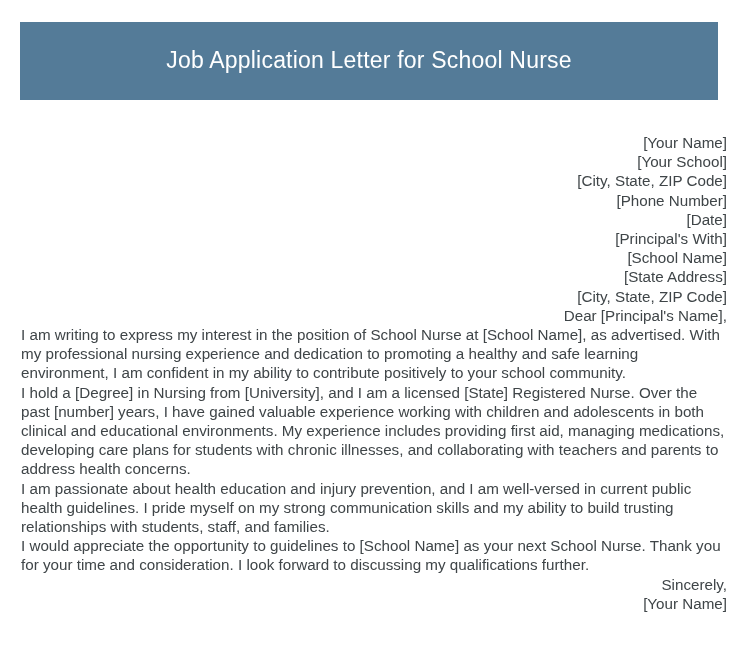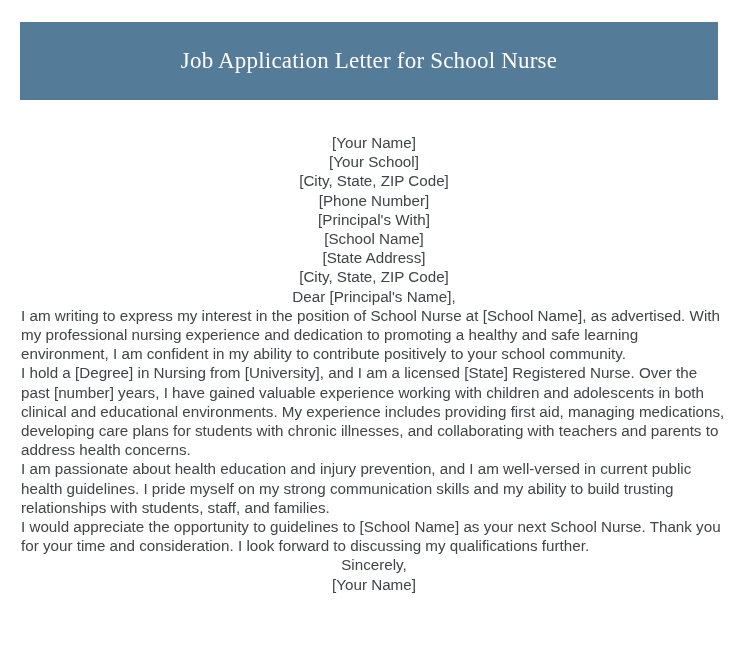--- a/index.html
+++ b/index.html
@@ -30,37 +30,37 @@
     align-items: center;
     justify-content: center;
   }
   .header-title {
     color: #ffffff;
     font-size: 23px;
     font-weight: normal;
     letter-spacing: 0.2px;
     line-height: 1.2;
     text-align: center;
-    font-family: Liberation Serif, serif;
+    font-family: Liberation Sans, sans-serif;
   }
   .letter-body {
     position: absolute;
     left: 21px;
     top: 133px;
     width: 706px;
     color: #3f4548;
     font-size: 15.2px;
     line-height: 19.2px;
     font-family: "Liberation Sans", sans-serif;
   }
   .letter-line {
     display: block;
     white-space: pre-wrap;
     word-wrap: break-word;
-    text-align: center;
+    text-align: right;
     margin: 0;
     padding: 0;
   }
   .para {
     display: block;
     margin: 0;
     padding: 0;
   }
 </style>
 </head>
@@ -72,20 +72,21 @@
     <div class="header-title">Job Application Letter for School Nurse</div>
   </div>
 
   <div class="letter-body">
 
     <div>
       <span class="letter-line">[Your Name]</span>
       <span class="letter-line">[Your School]</span>
       <span class="letter-line">[City, State, ZIP Code]</span>
       <span class="letter-line">[Phone Number]</span>
+      <span class="letter-line">[Date]</span>
       <span class="letter-line">[Principal's With]</span>
       <span class="letter-line">[School Name]</span>
       <span class="letter-line">[State Address]</span>
       <span class="letter-line">[City, State, ZIP Code]</span>
     </div>
 
     <span class="letter-line">Dear [Principal's Name],</span>
 
     <p class="para">I am writing to express my interest in the position of School Nurse at [School Name], as advertised. With my professional nursing experience and dedication to promoting a healthy and safe learning environment, I am confident in my ability to contribute positively to your school community.</p>
     <p class="para">I hold a [Degree] in Nursing from [University], and I am a licensed [State] Registered Nurse. Over the past [number] years, I have gained valuable experience working with children and adolescents in both clinical and educational environments. My experience includes providing first aid, managing medications, developing care plans for students with chronic illnesses, and collaborating with teachers and parents to address health concerns.</p>

